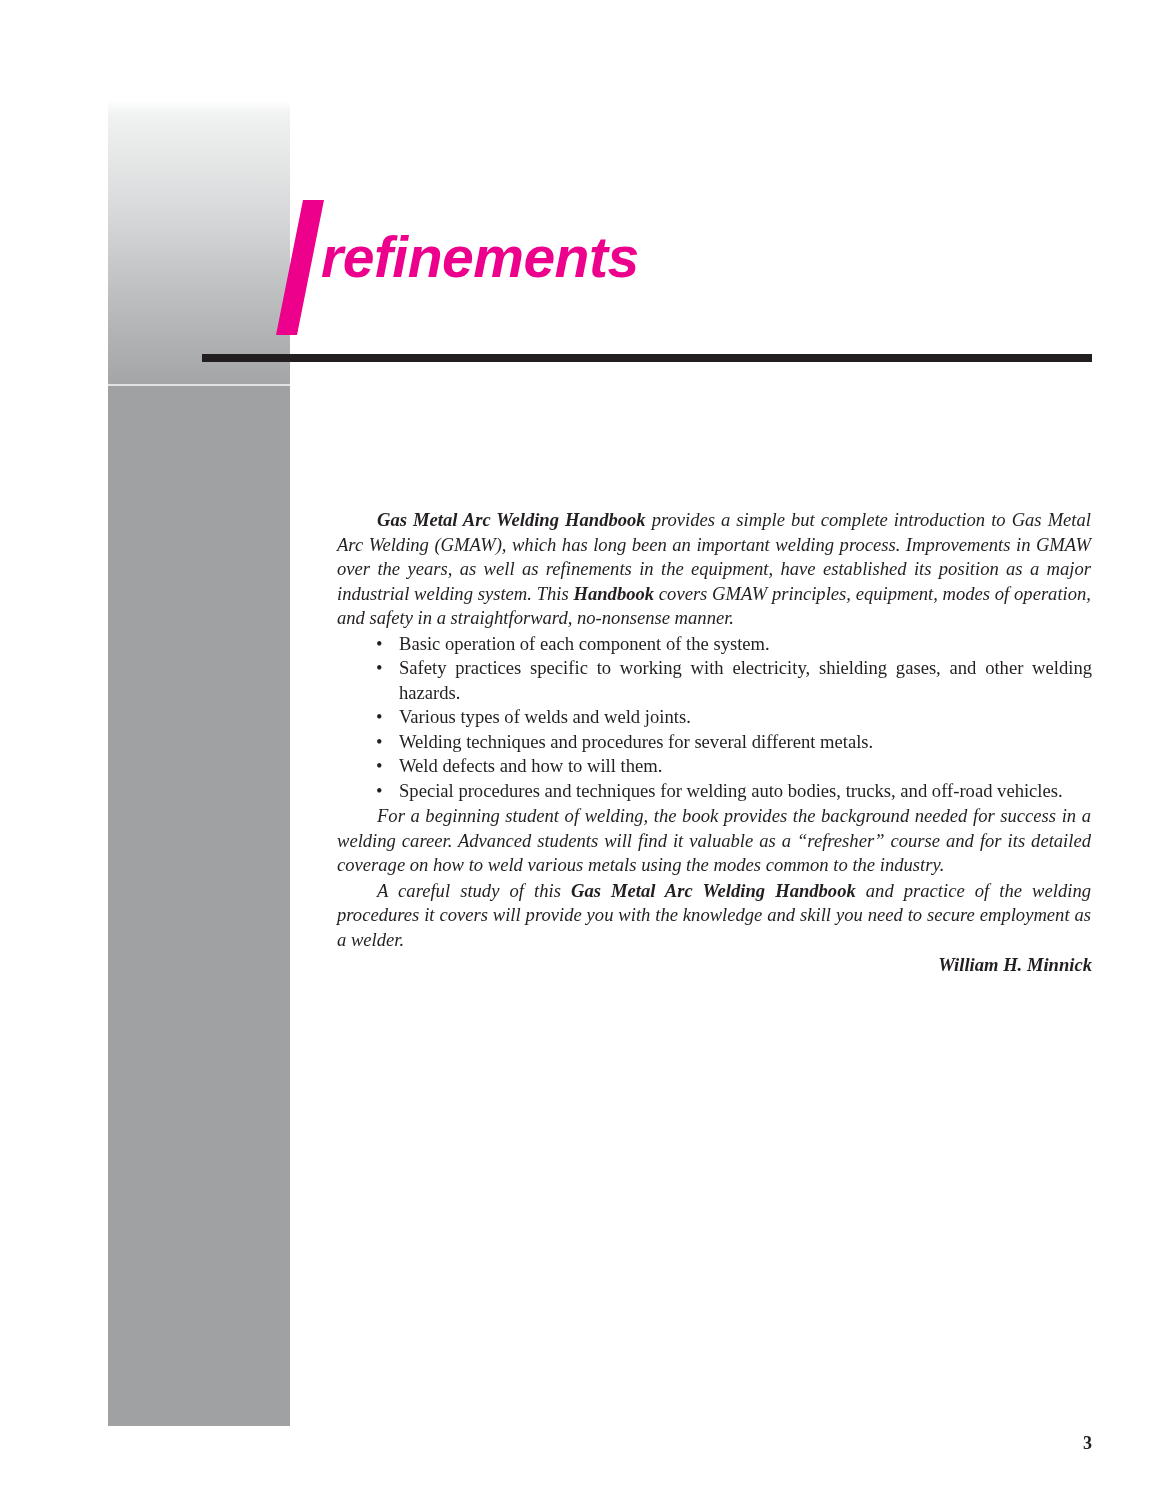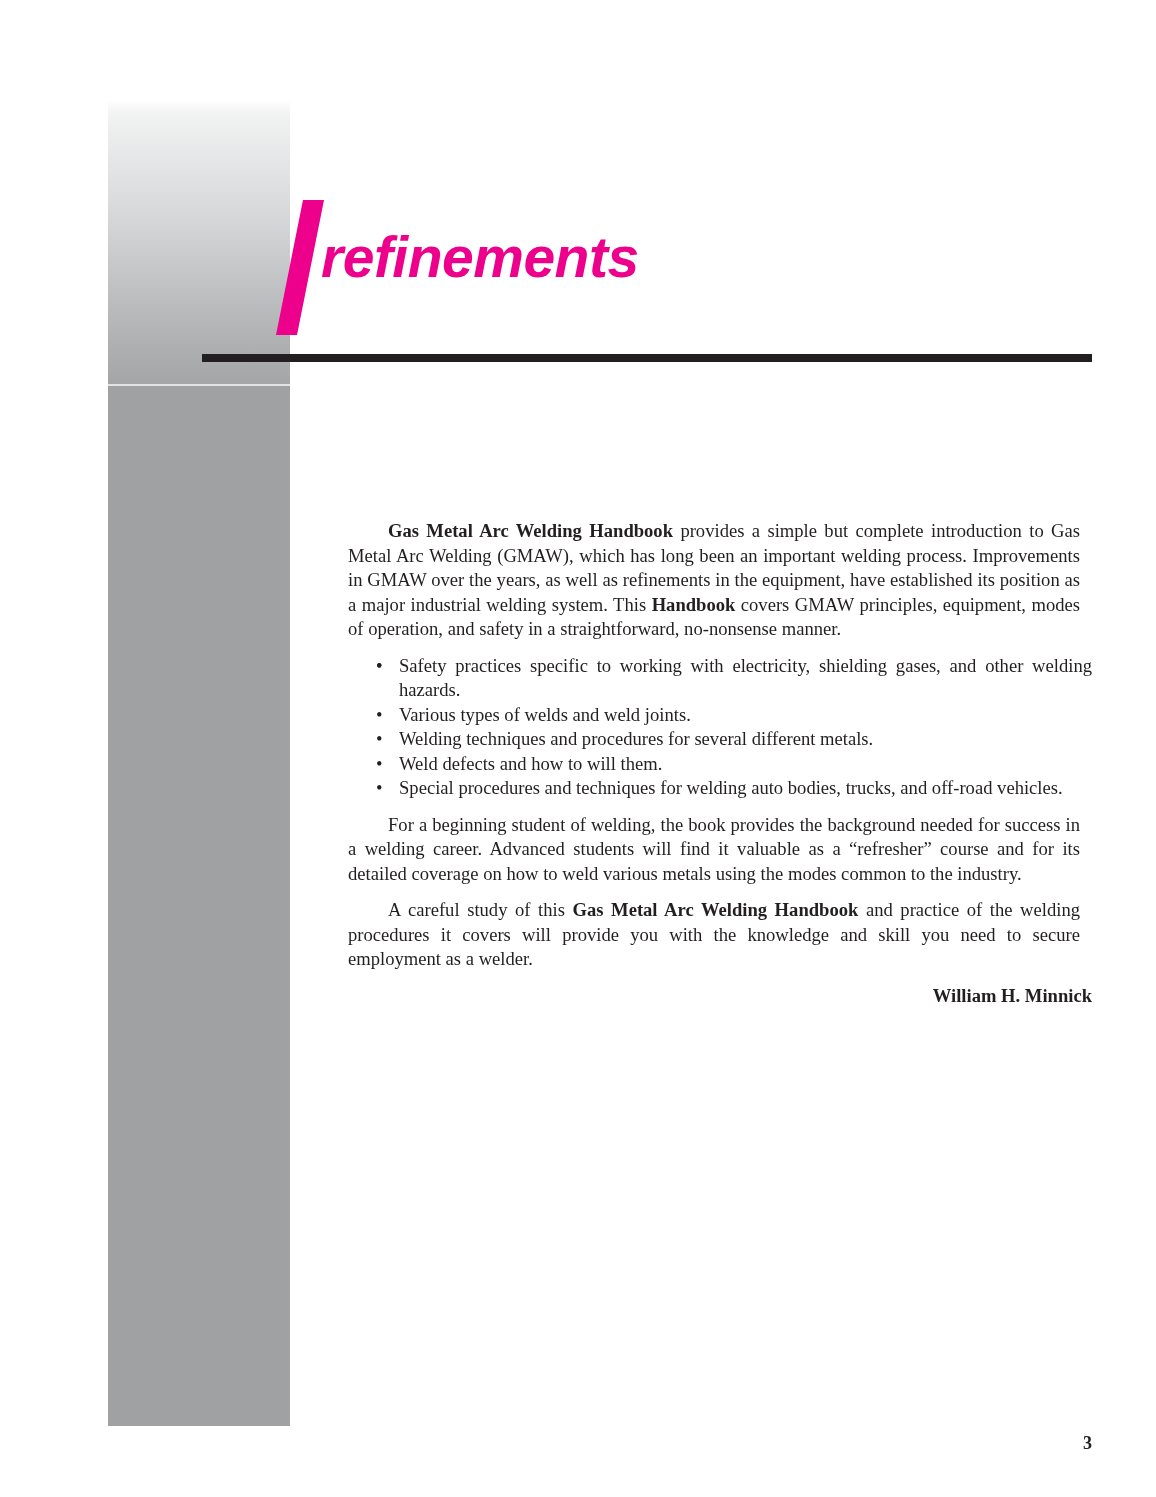--- a/index.html
+++ b/index.html
@@ -22,26 +22,26 @@
     font-family: "Liberation Sans", sans-serif; font-weight: bold; font-style: italic;
     font-size: 57px; color: #ec008c; letter-spacing: -0.5px; line-height: 70px; margin: 0;
   }
   .rule {
     position: absolute; left: 202px; top: 354px; width: 890px; height: 8px; background: #231f20;
   }
   .body-text {
     position: absolute; left: 336px; top: 507px; width: 756px;
     font-family: "Liberation Serif", serif; font-size: 18.6px; line-height: 24.5px; color: #231f20;
   }
-  .body-text p { margin: 12px; text-align: justify; text-indent: 40px; }
+  .body-text p { margin: 1px; text-align: justify; text-indent: 40px; font-style: italic; }
   .body-text b { font-weight: bold; }
   .body-text ul { list-style: none; margin: 0; padding: 0 0 0 40px; }
   .body-text li { position: relative; padding-left: 23px; text-align: justify; }
   .body-text li .bullet { position: absolute; left: 0; top: 0; }
-  .signature { text-align: right; font-weight: bold; }
+  .signature { text-align: right; font-weight: bold; font-style: italic; }
   .page-number {
     position: absolute; left: 1080px; top: 1433px; width: 12px; text-align: right;
     font-family: "Liberation Serif", serif; font-weight: bold; font-size: 18px; color: #231f20;
   }
 </style>
 </head>
 <body>
 
 <div class="sidebar-top"></div>
 <div class="sidebar-divider"></div>
@@ -50,21 +50,21 @@
 <svg class="pink-i" viewBox="0 0 48 135" width="48" height="135">
   <polygon points="27,0 48,0 21,135 0,135" fill="#ec008c"></polygon>
 </svg>
 <h1 class="title">refinements</h1>
 
 <div class="rule"></div>
 
 <div class="body-text">
   <p><b>Gas Metal Arc Welding Handbook</b><span> provides a simple but complete introduction to Gas Metal Arc Welding (GMAW), which has long been an important welding process. Improvements in GMAW over the years, as well as refinements in the equipment, have established its position as a major industrial welding system. This </span><b>Handbook</b><span> covers GMAW principles, equipment, modes of operation, and safety in a straightforward, no-nonsense manner.</span></p>
   <ul>
-    <li><span class="bullet">•</span></li>
+    <li><span class="bullet">•</span><span>Basic operation of each component of the system.</span></li>
     <li><span class="bullet">•</span><span>Safety practices specific to working with electricity, shielding gases, and other welding hazards.</span></li>
     <li><span class="bullet">•</span><span>Various types of welds and weld joints.</span></li>
     <li><span class="bullet">•</span><span>Welding techniques and procedures for several different metals.</span></li>
     <li><span class="bullet">•</span><span>Weld defects and how to will them.</span></li>
     <li><span class="bullet">•</span><span>Special procedures and techniques for welding auto bodies, trucks, and off-road vehicles.</span></li>
   </ul>
   <p>For a beginning student of welding, the book provides the background needed for success in a welding career. Advanced students will find it valuable as a “refresher” course and for its detailed coverage on how to weld various metals using the modes common to the industry.</p>
   <p><span>A careful study of this </span><b>Gas Metal Arc Welding Handbook</b><span> and practice of the welding procedures it covers will provide you with the knowledge and skill you need to secure employment as a welder.</span></p>
   <div class="signature">William H. Minnick</div>
 </div>

